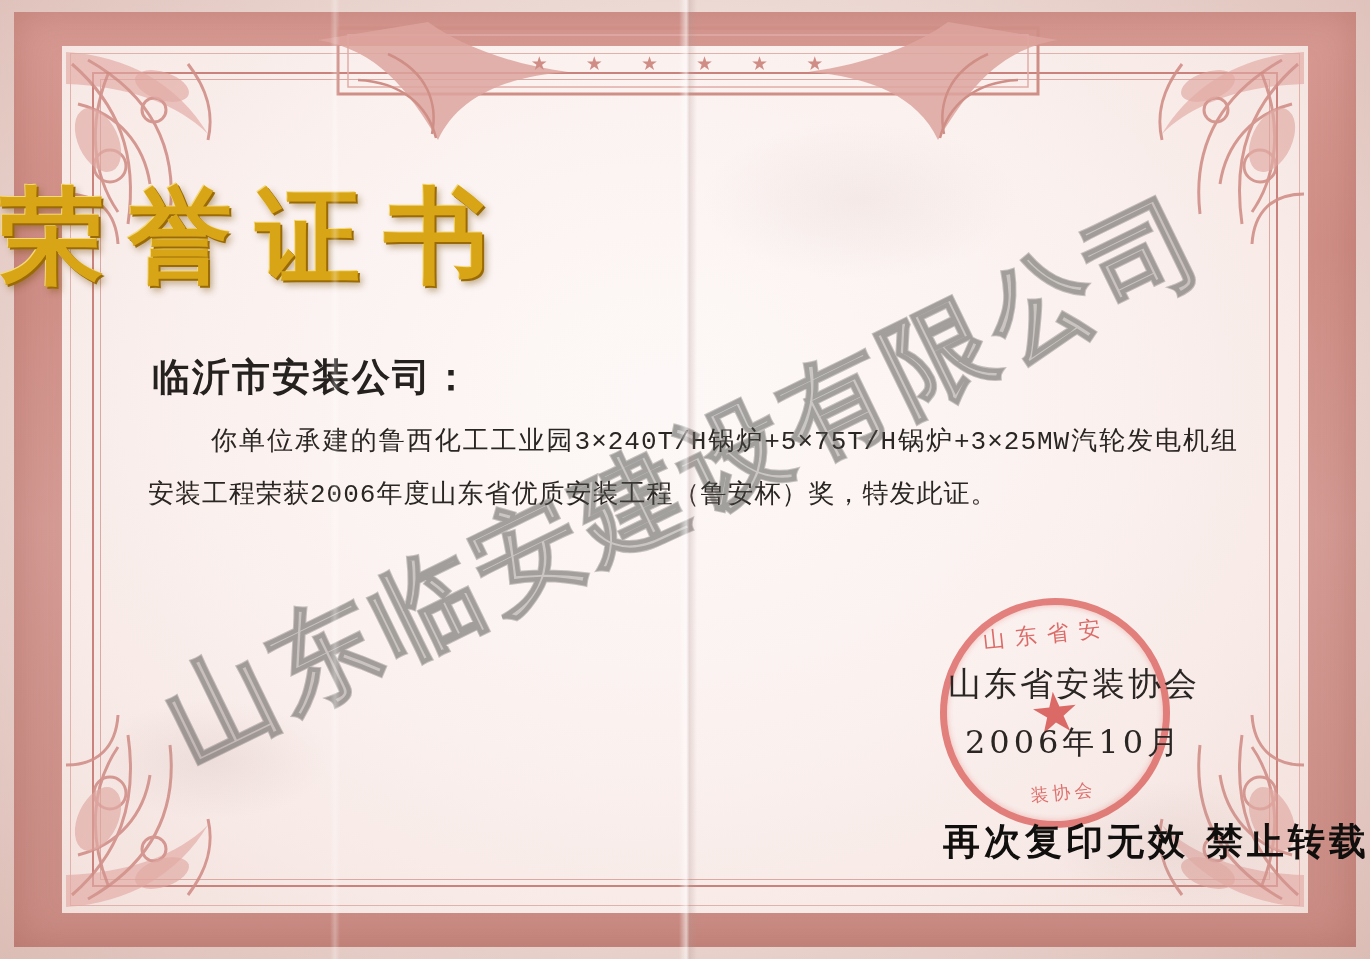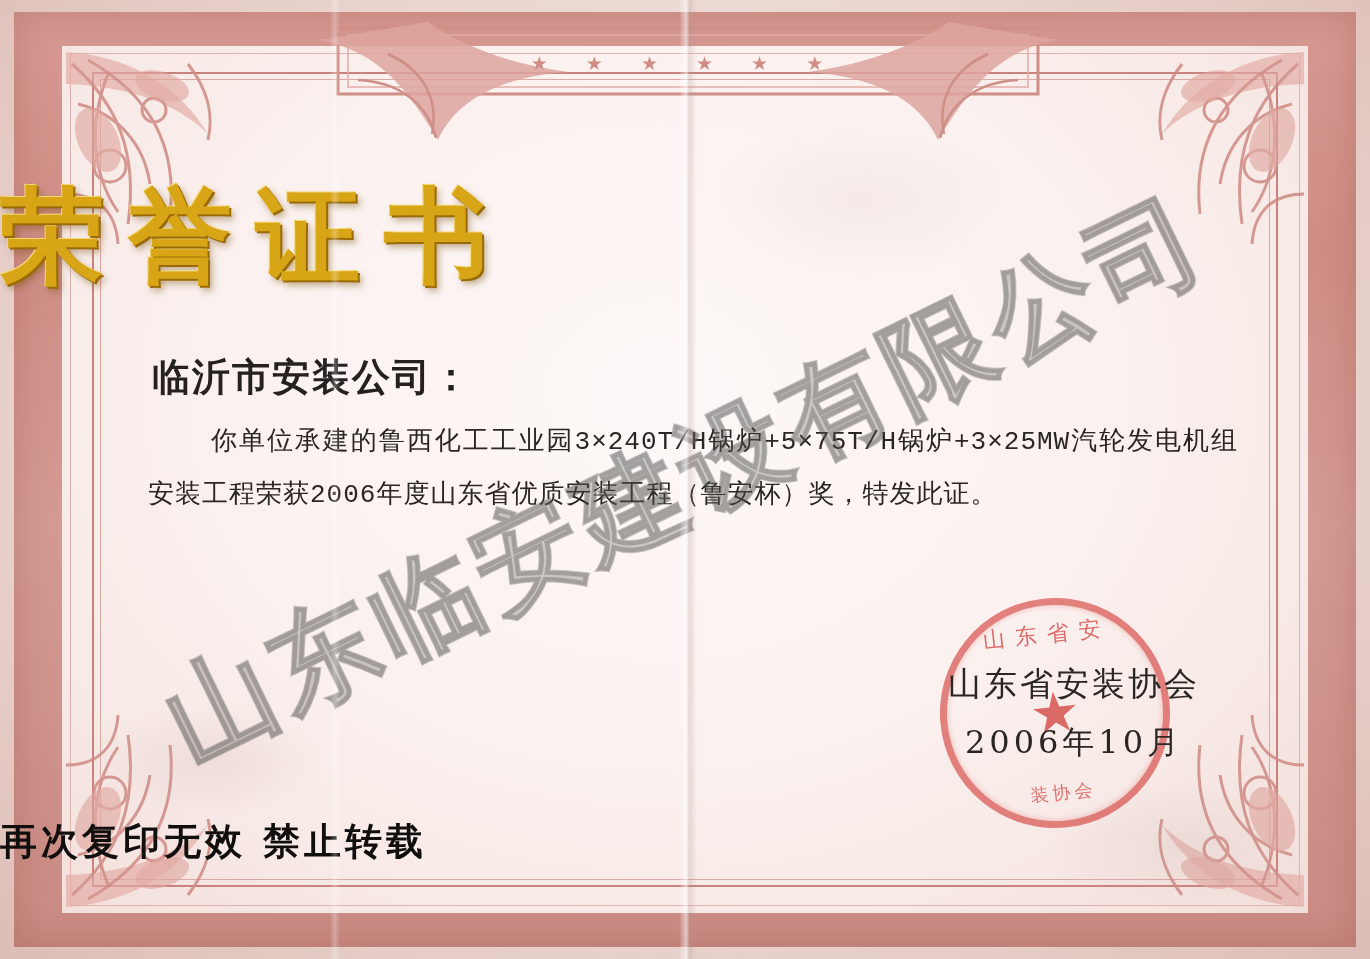--- a/index.html
+++ b/index.html
@@ -115,21 +115,21 @@
     position:absolute;left:50%;top:50%;transform:translate(-50%,-50%);
     color:rgba(204,40,36,.85);font-size:56px;line-height:1;
   }
   .seal .seal-sub{
     position:absolute;left:0;right:0;bottom:16px;text-align:center;
     color:rgba(204,40,36,.8);font-size:18px;letter-spacing:4px;
     font-family:"DejaVu Serif","Liberation Serif",serif;
   }
   
   .warning{
-    position:absolute;left:0;right:0;bottom:92px;text-align:left;
+    position:absolute;left:0;right:0;bottom:92px;text-align:right;
     font-family:"DejaVu Serif","Liberation Serif",serif;
     font-size:37px;font-weight:700;color:#100f0e;letter-spacing:4px;
   }
   
   .watermark{
     position:absolute;left:50%;top:50%;
     transform:translate(-50%,-50%) rotate(-26deg);
     font-family:"DejaVu Sans","Liberation Sans",sans-serif;
     font-size:108px;font-weight:700;letter-spacing:6px;white-space:nowrap;
     color:rgba(90,88,86,.30);

